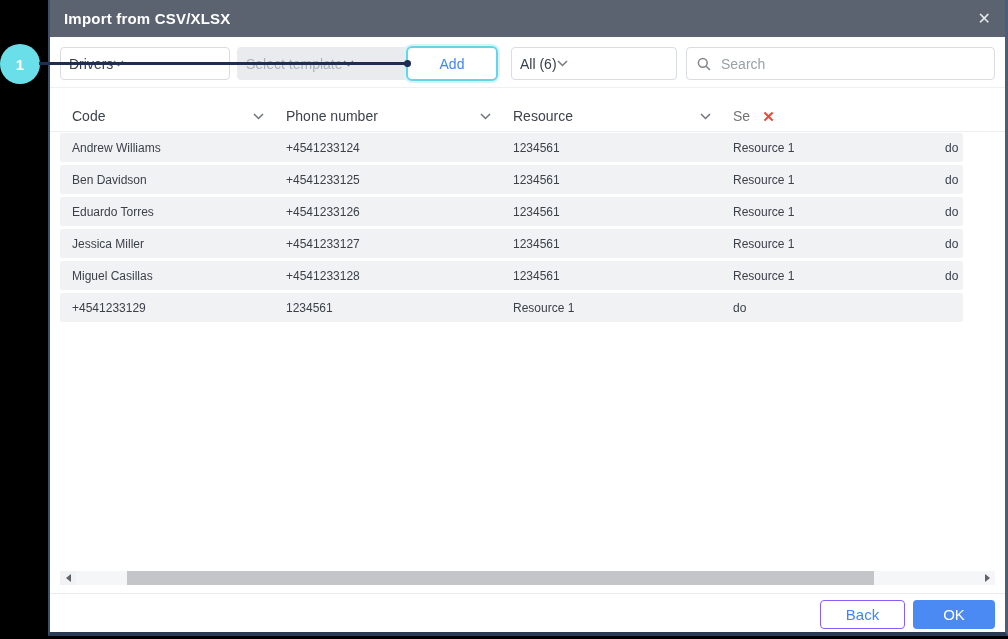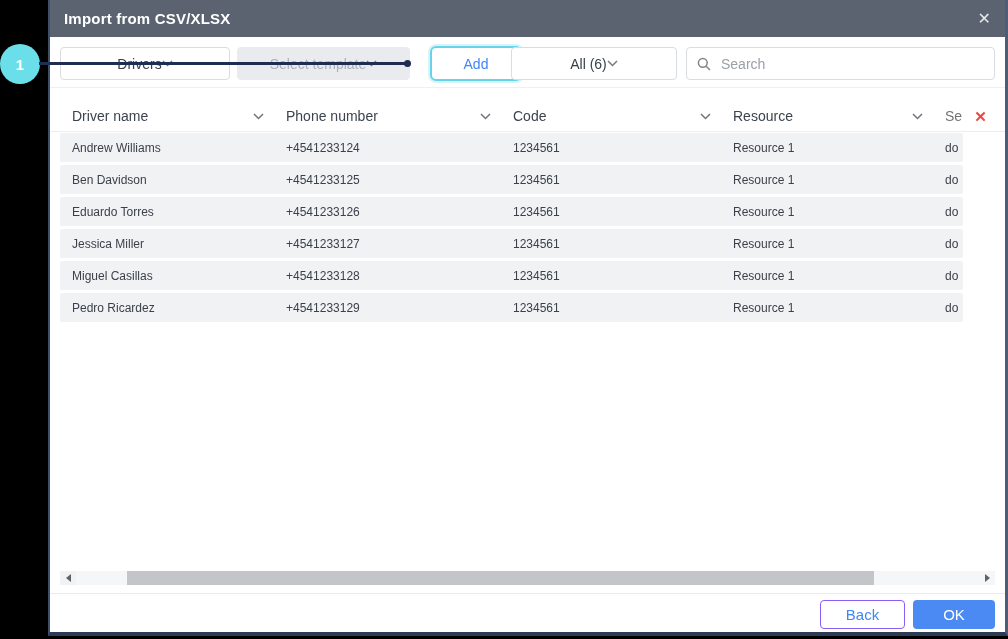--- a/index.html
+++ b/index.html
@@ -19,26 +19,26 @@
     display:flex;align-items:center;padding:0 14px;box-sizing:border-box;color:#fff;
   }
   .title{font-size:15px;font-weight:700;letter-spacing:.2px}
   .close{margin-left:auto;font-size:16px;color:#e6e9ec;cursor:pointer;line-height:1}
 
   .ctrl{
     position:absolute;top:47px;height:33px;box-sizing:border-box;
     border:1px solid #d9dce1;border-radius:4px;background:#fff;
     display:flex;align-items:center;font-size:14px;color:#39404a;
   }
-  .dd{justify-content:center;padding:0 8px;cursor:pointer}
+  .dd{justify-content:flex-start;padding:0 8px;cursor:pointer}
   .caret{color:#757b83;display:flex}
   #dd-entity{left:10px;width:170px}
   #dd-template{left:187px;width:173px;background:#e9ebee;border-color:#e9ebee;color:#aab1bb}
   #btn-add{
-    left:380px;width:92px;top:46px;height:35px;
+    left:356px;width:92px;top:46px;height:35px;
     border:2px solid #66d4e8;box-shadow:0 0 0 2px #d9f4f9;border-radius:6px;
     color:#4285f4;justify-content:center;font-size:14px;cursor:pointer;background:#fff;
   }
   #dd-filter{left:461px;width:166px}
   #search-box{left:636px;width:309px;padding:0 10px;gap:8px}
   #search-box input{
     border:none;outline:none;flex:1;font-size:14px;color:#8b5cf6;background:transparent;
     font-family:"Liberation Sans",sans-serif;
   }
   #search-box input::placeholder{color:#9aa0a6}
@@ -136,44 +136,36 @@
           <line x1="9.2" y1="9.2" x2="13" y2="13" stroke="currentColor" stroke-width="1.5"></line>
         </svg>
     </span>
     <input type="text" placeholder="Search" style="">
   </div>
 
   <div class="toolbar-sep"></div>
 
   <div class="thead">
     <div class="th">
-      <span>Driver name</span>
+      <span>Code</span>
       <span class="caret">
         <svg width="11" height="7" viewBox="0 0 11 7">
             <path d="M1 1l4.5 4.5L10 1" fill="none" stroke="currentColor" stroke-width="1.5"></path>
           </svg>
       </span>
     </div>
     <div class="th">
       <span>Phone number</span>
       <span class="caret">
         <svg width="11" height="7" viewBox="0 0 11 7">
             <path d="M1 1l4.5 4.5L10 1" fill="none" stroke="currentColor" stroke-width="1.5"></path>
           </svg>
       </span>
     </div>
     <div class="th">
-      <span>Code</span>
-      <span class="caret">
-        <svg width="11" height="7" viewBox="0 0 11 7">
-            <path d="M1 1l4.5 4.5L10 1" fill="none" stroke="currentColor" stroke-width="1.5"></path>
-          </svg>
-      </span>
-    </div>
-    <div class="th">
       <span>Resource</span>
       <span class="caret">
         <svg width="11" height="7" viewBox="0 0 11 7">
             <path d="M1 1l4.5 4.5L10 1" fill="none" stroke="currentColor" stroke-width="1.5"></path>
           </svg>
       </span>
     </div>
     <div class="th-se">
       <span class="se-label">Se</span>
       <span class="x-icon">✕</span>
@@ -212,21 +204,20 @@
         <div class="cell">do</div>
       </div>
       <div class="row">
         <div class="cell">Miguel Casillas</div>
         <div class="cell">+4541233128</div>
         <div class="cell">1234561</div>
         <div class="cell">Resource 1</div>
         <div class="cell">do</div>
       </div>
       <div class="row">
-        <div class="cell">Pedro Ricardez</div>
         <div class="cell">+4541233129</div>
         <div class="cell">1234561</div>
         <div class="cell">Resource 1</div>
         <div class="cell">do</div>
       </div>
     </div>
 
   <div class="hscroll">
     <div class="sb-btn sb-left">
         <span class="tri-l"></span>

